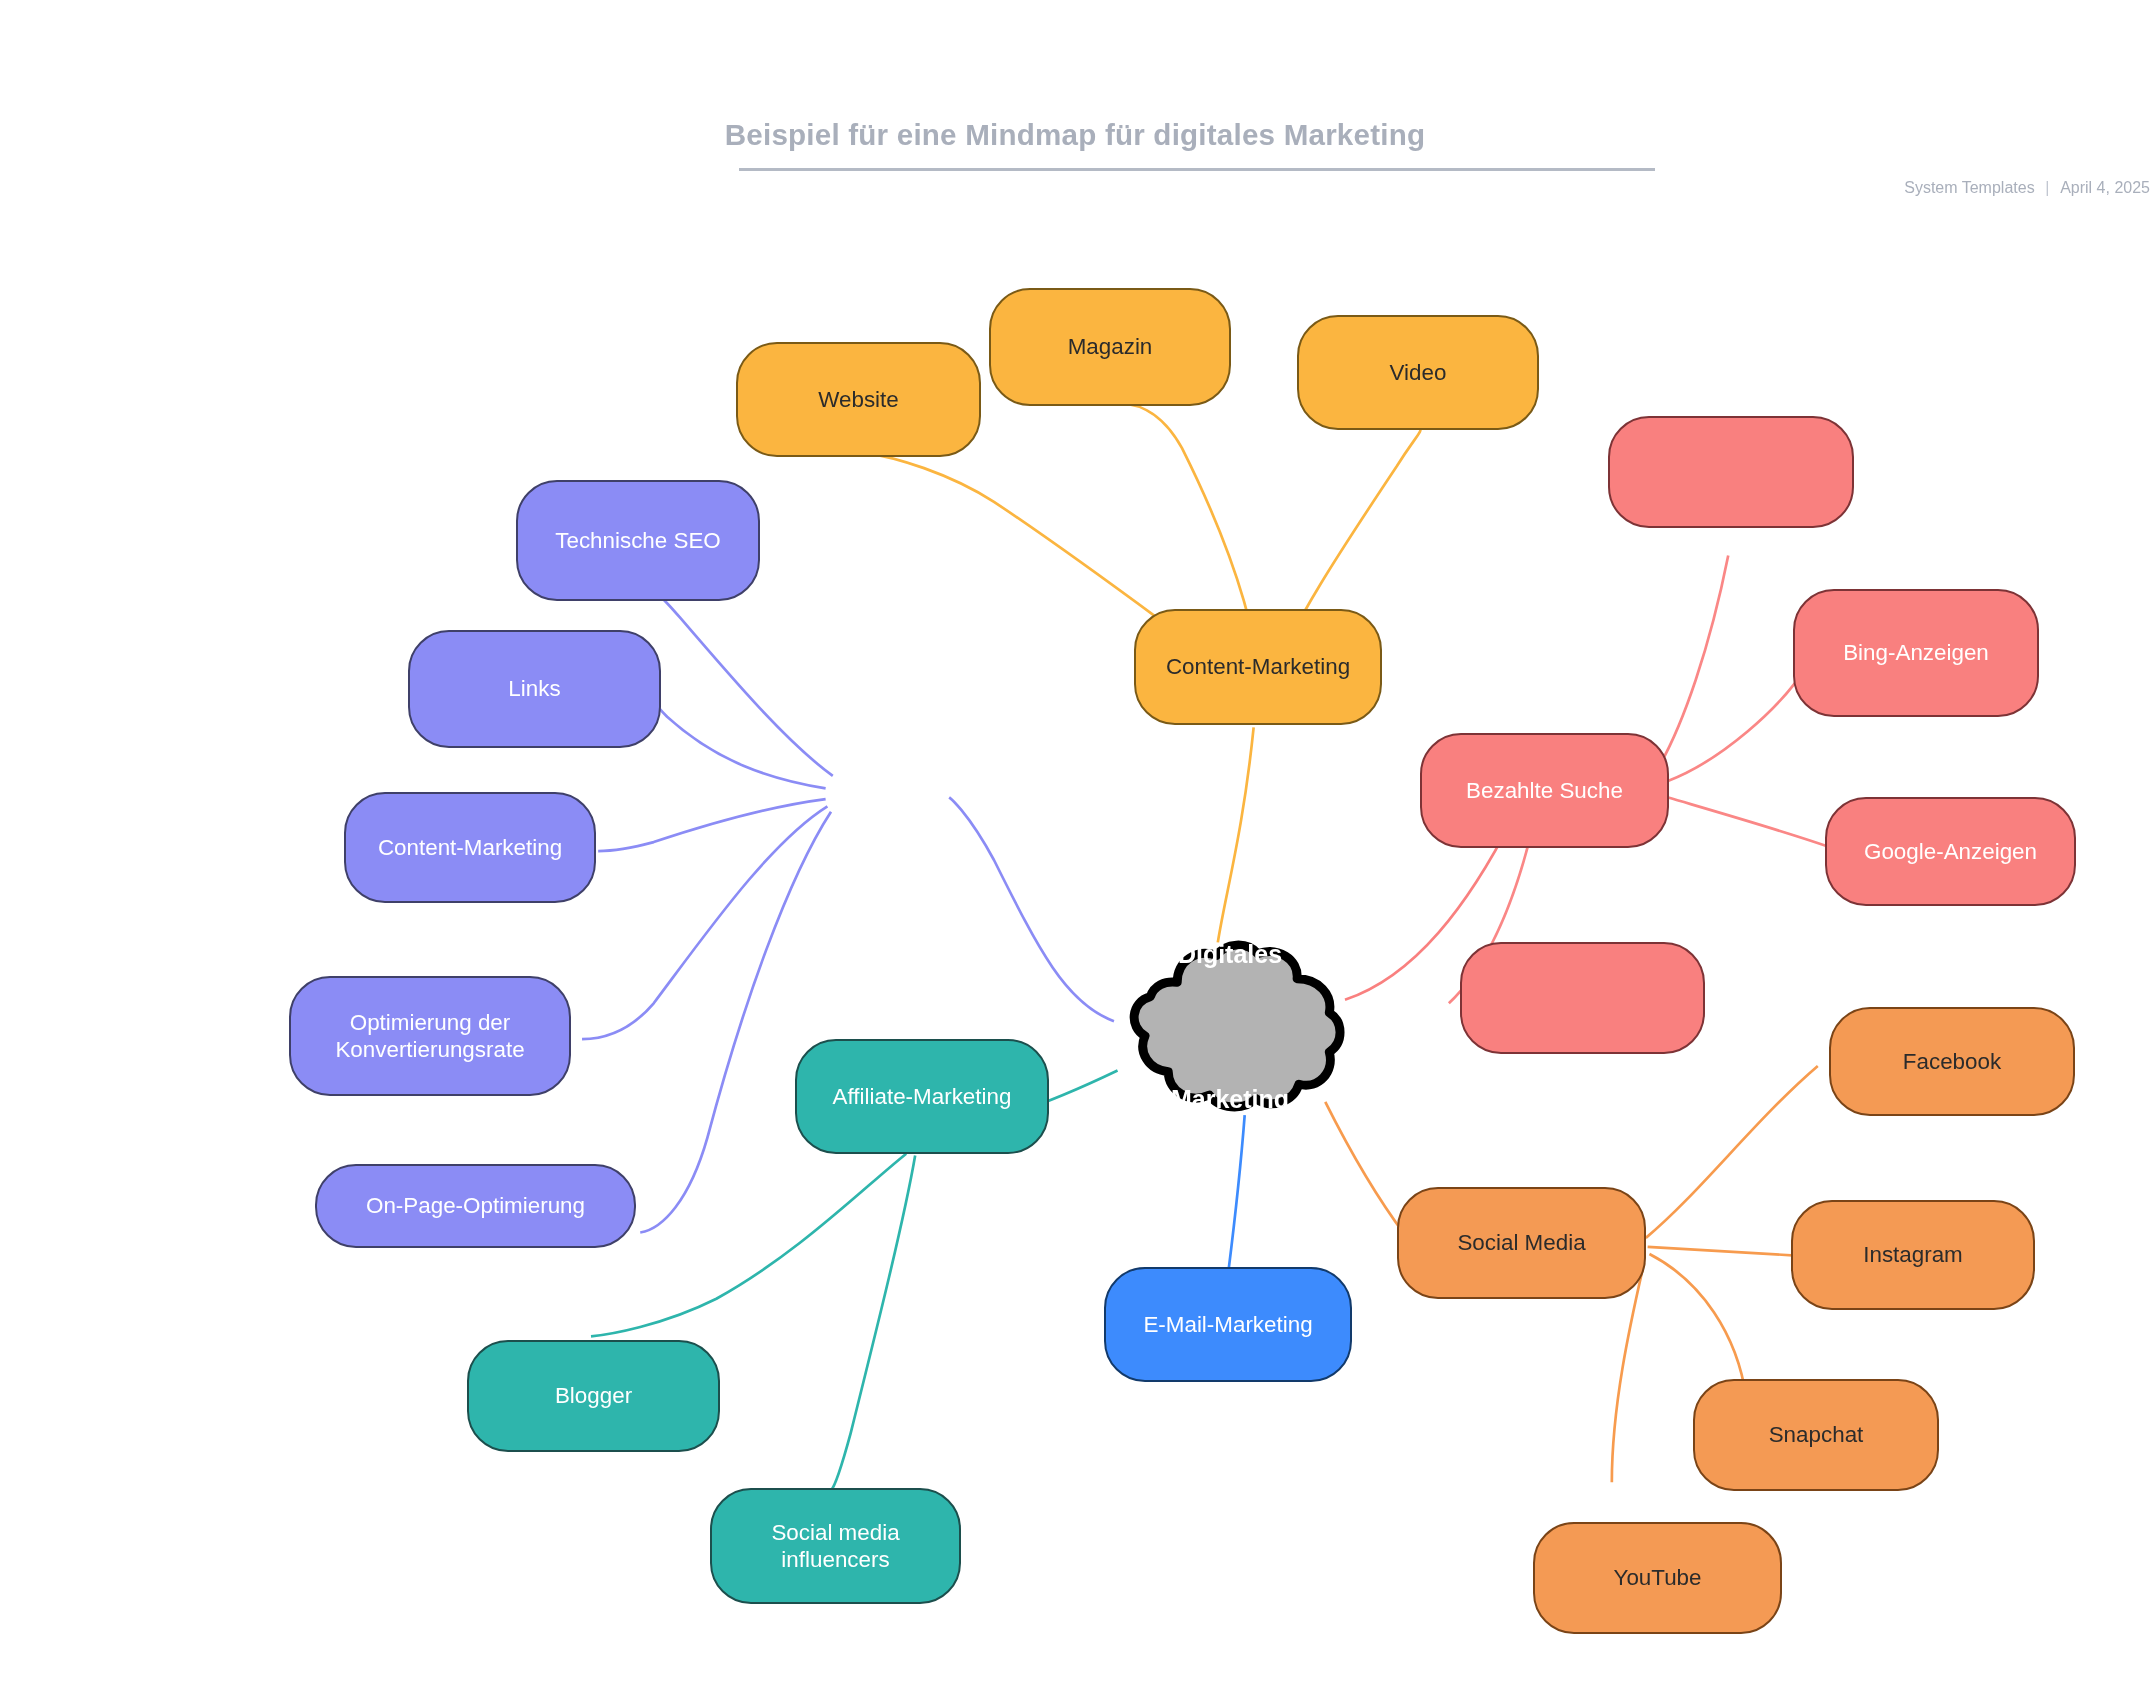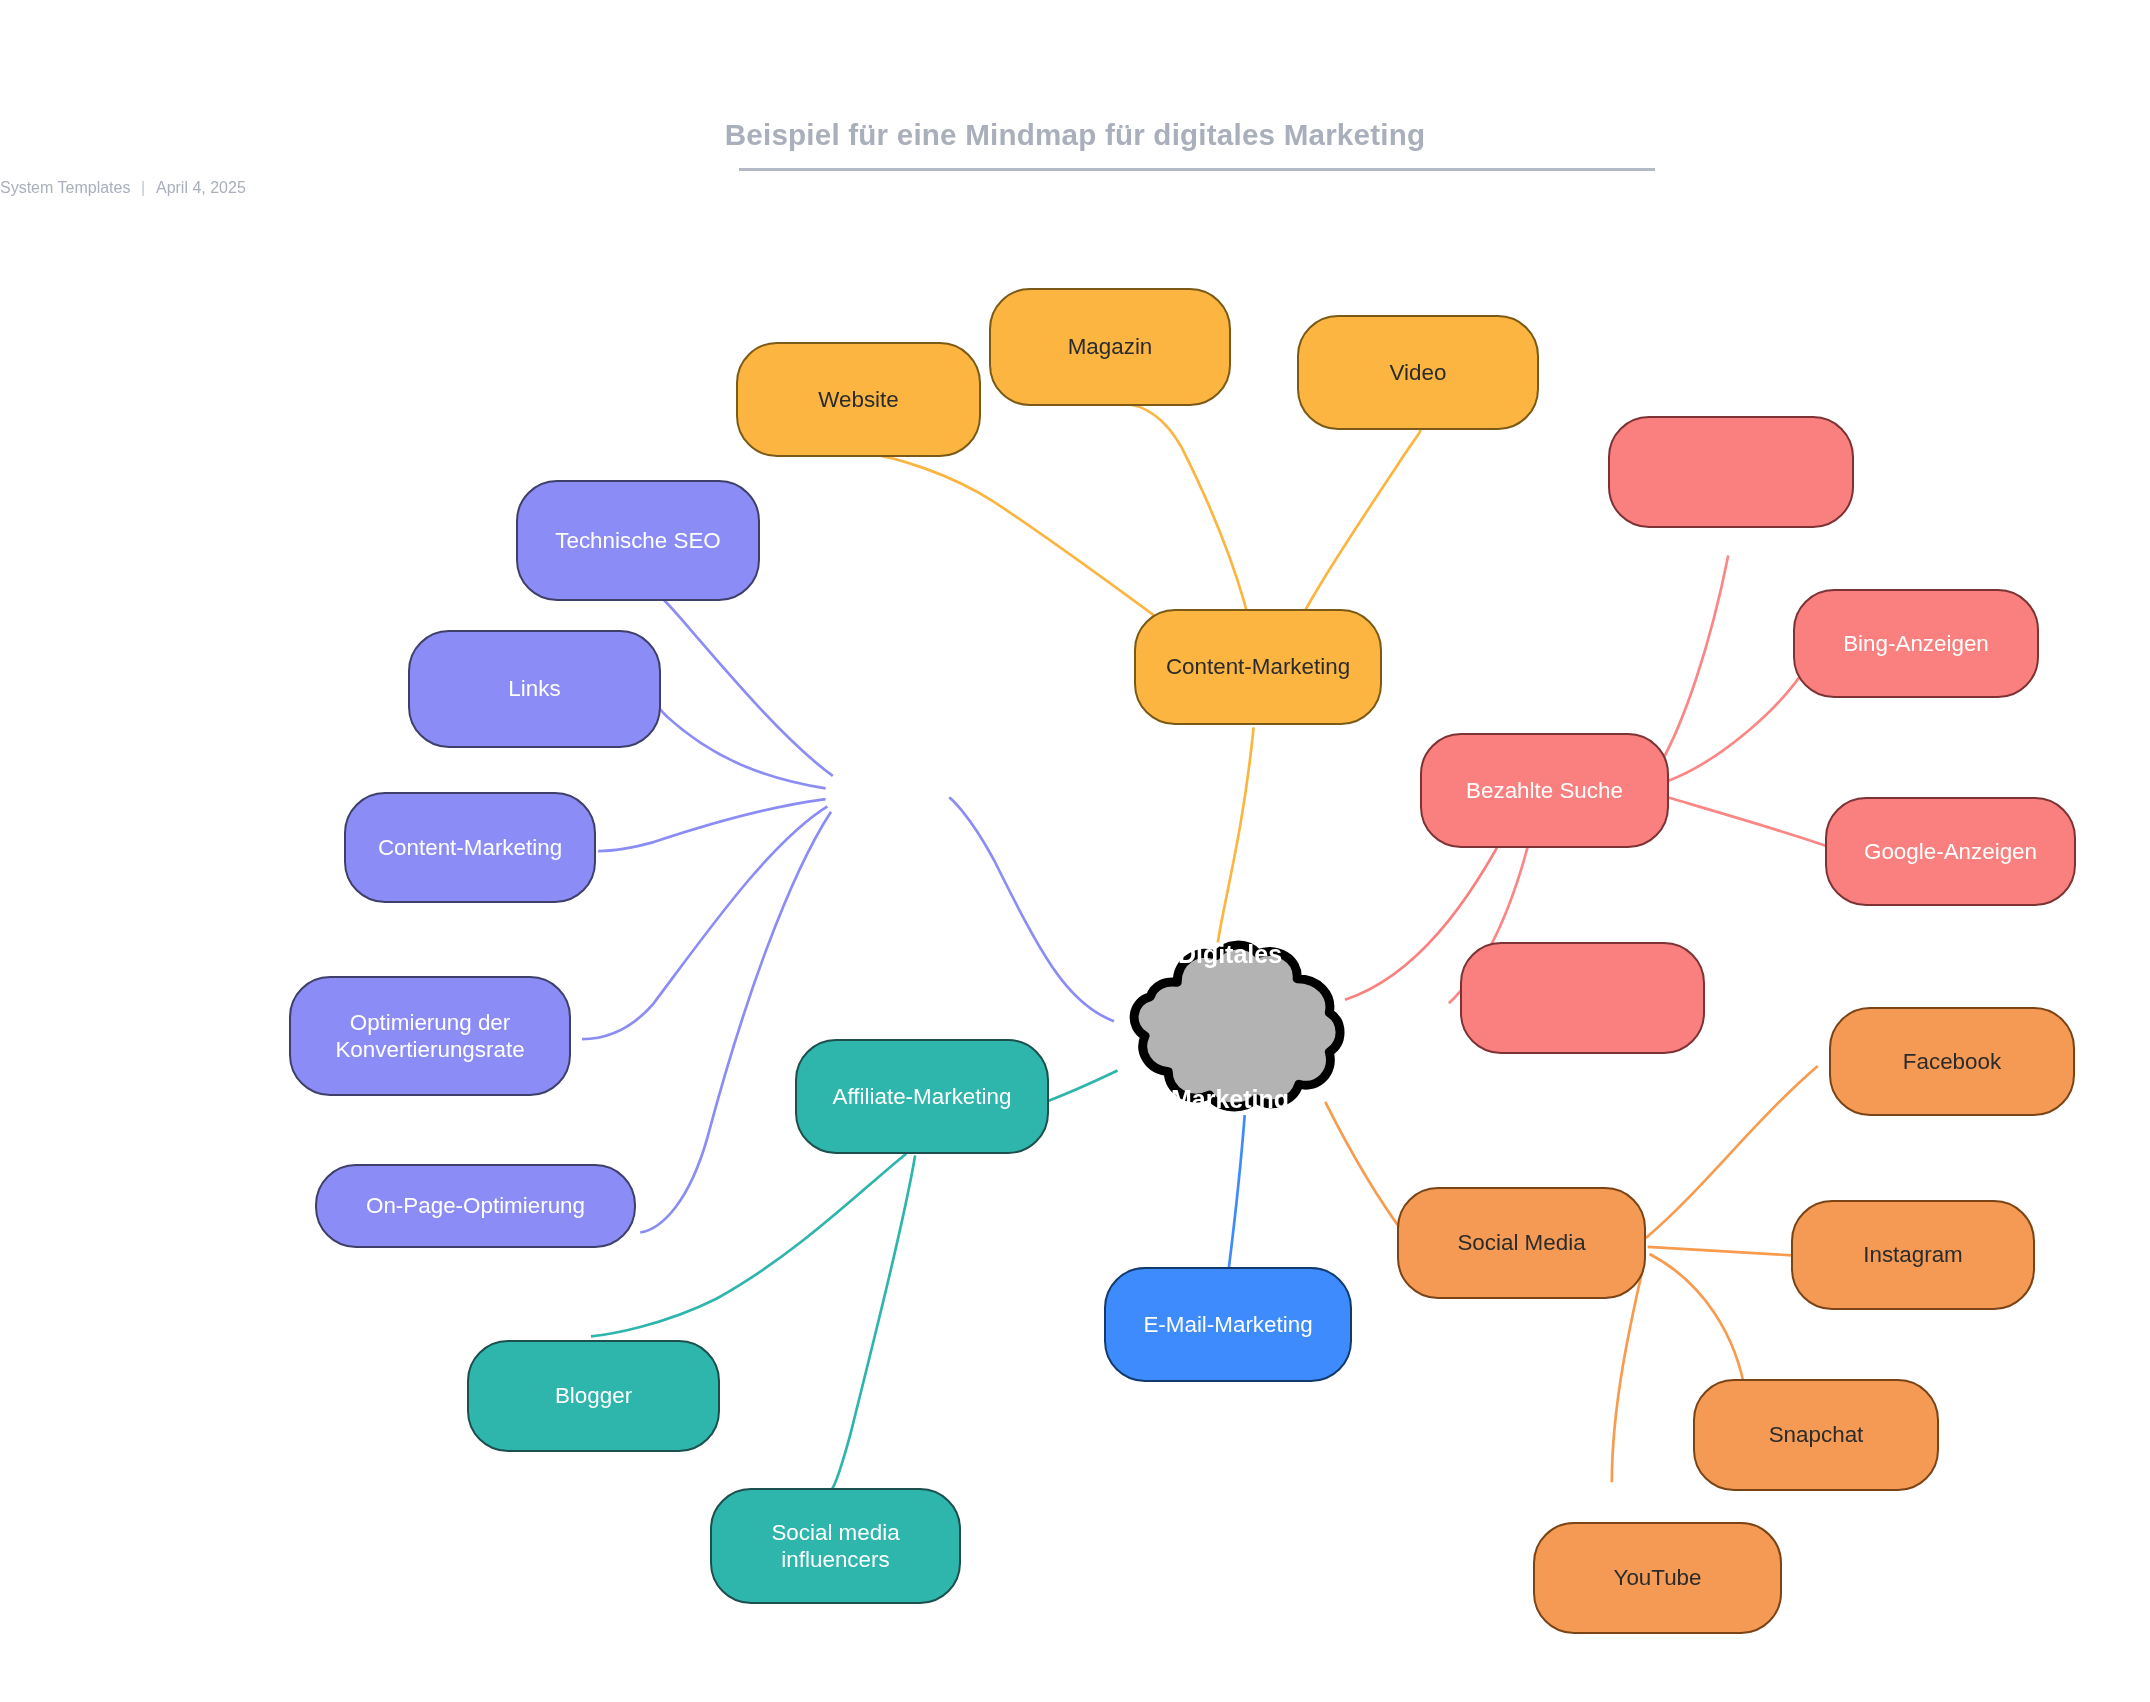--- a/index.html
+++ b/index.html
@@ -40,21 +40,21 @@
     top: 168px;
     width: 916px;
     height: 2.7px;
     background: #b4bac5;
   }
   #subtitle {
     position: absolute;
     left: 0;
     top: 179px;
     width: 2150px;
-    text-align: left;
+    text-align: right;
     font-size: 16px;
     color: #a9afbb;
     white-space: nowrap;
   }
   #subtitle .sep {
     display: inline-block;
     margin: 0 10.7px;
     color: #c2c7d1;
   }
 
@@ -229,21 +229,21 @@
   </div>
 
   <div class="node yellow" style="left:1297px; top:315px; width:242px; height:115px;">
     <span>Video</span>
   </div>
 
   <div class="node red" style="left:1608px; top:416px; width:246px; height:112px;">
     <span></span>
   </div>
 
-  <div class="node red" style="left:1793px; top:589px; width:246px; height:109px;">
+  <div class="node red" style="left:1793px; top:589px; width:246px; height:128px;">
     <span>Bing-Anzeigen</span>
   </div>
 
   <div class="node red" style="left:1825px; top:797px; width:251px; height:109px;">
     <span>Google-Anzeigen</span>
   </div>
 
   <div class="node red" style="left:1460px; top:942px; width:245px; height:112px;">
     <span></span>
   </div>

